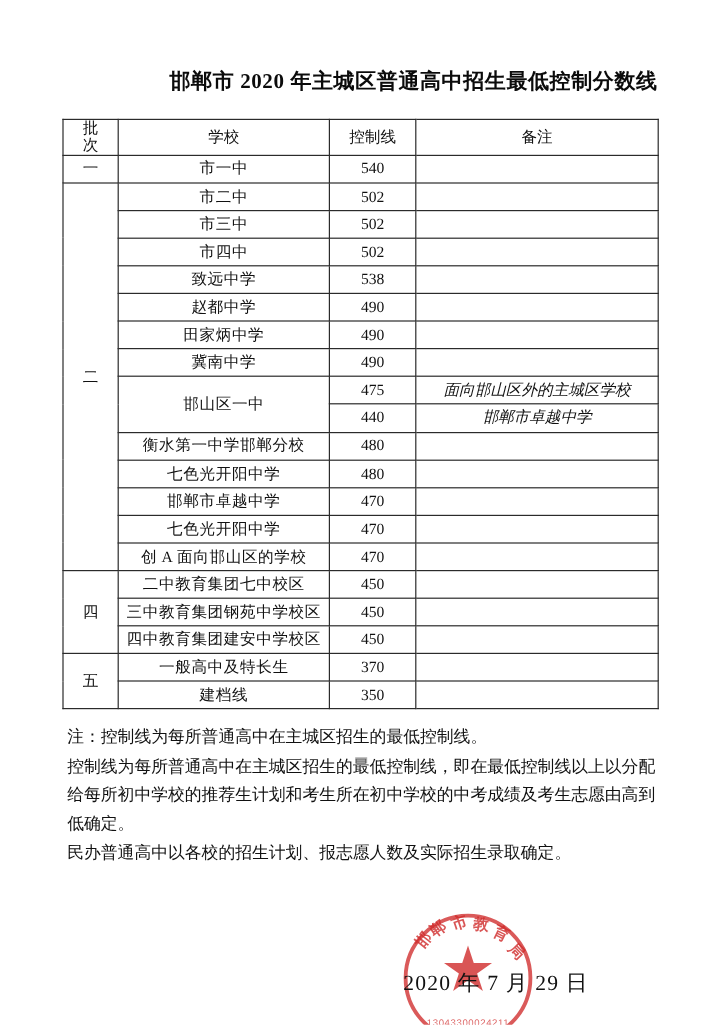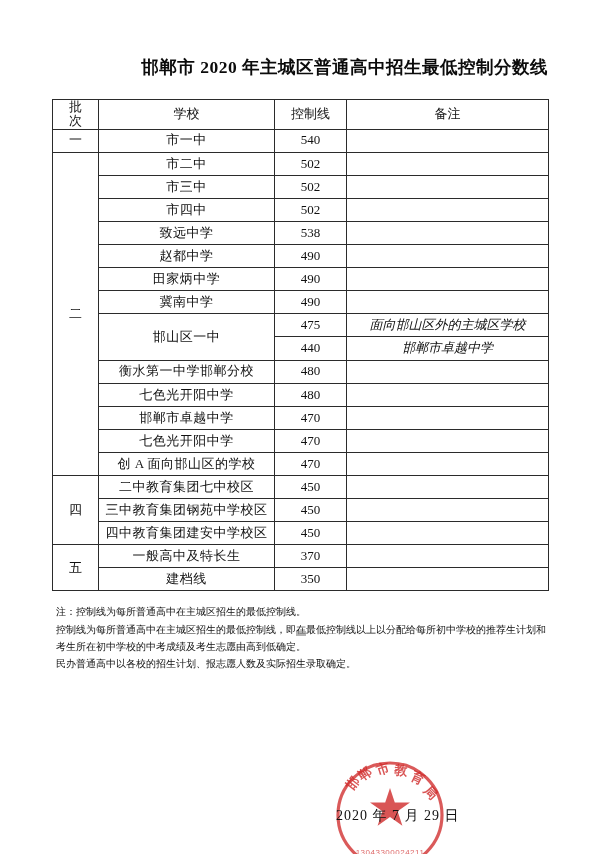--- a/index.html
+++ b/index.html
@@ -74,21 +74,21 @@
     letter-spacing: 0.5px;
   }
   .remark-cell {
     font-size: 12.5px;
     font-style: italic;
   }
 
   
   .notes {
     margin-top: 12px;
-    font-size: 10px;
+    font-size: 14px;
     line-height: 1.72;
     color: #111;
     padding-left: 4px;
   }
   .notes p {
     margin: 0;
     text-indent: 0;
   }
   .note-indent2 { text-indent: 28px; }
 
@@ -100,21 +100,21 @@
     width: 120px;
     height: 120px;
     pointer-events: none;
   }
   .seal svg { display:block; }
 
   .sign-date {
     position: absolute;
     left: 336px;
     top: 752px;
-    font-size: 14px;
+    font-size: 18px;
     color: #111;
     letter-spacing: 1px;
   }
 
   .dot-mark {
     position: absolute;
     left: 296px;
     top: 576px;
     width: 10px;
     height: 5px;

